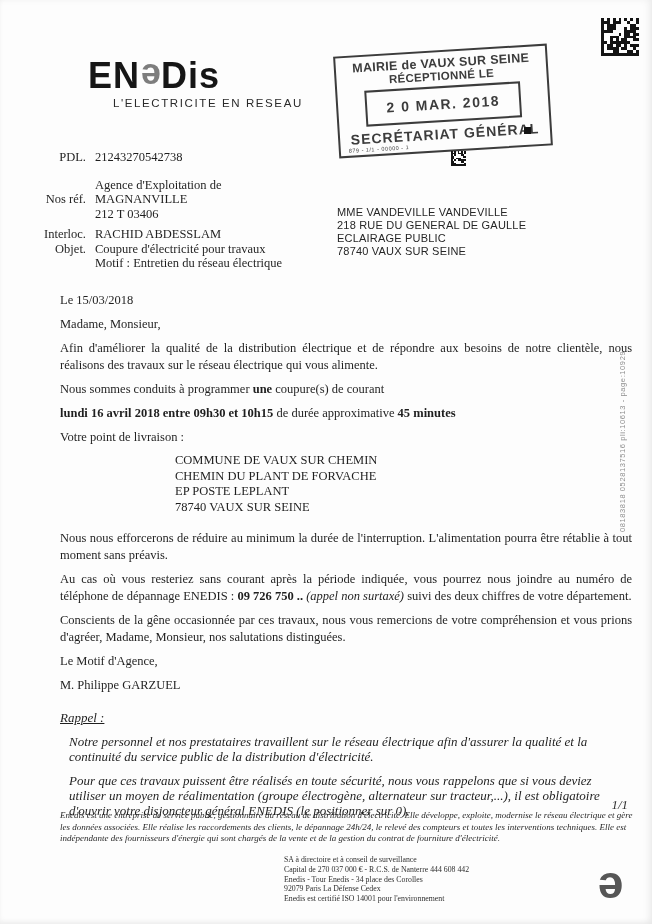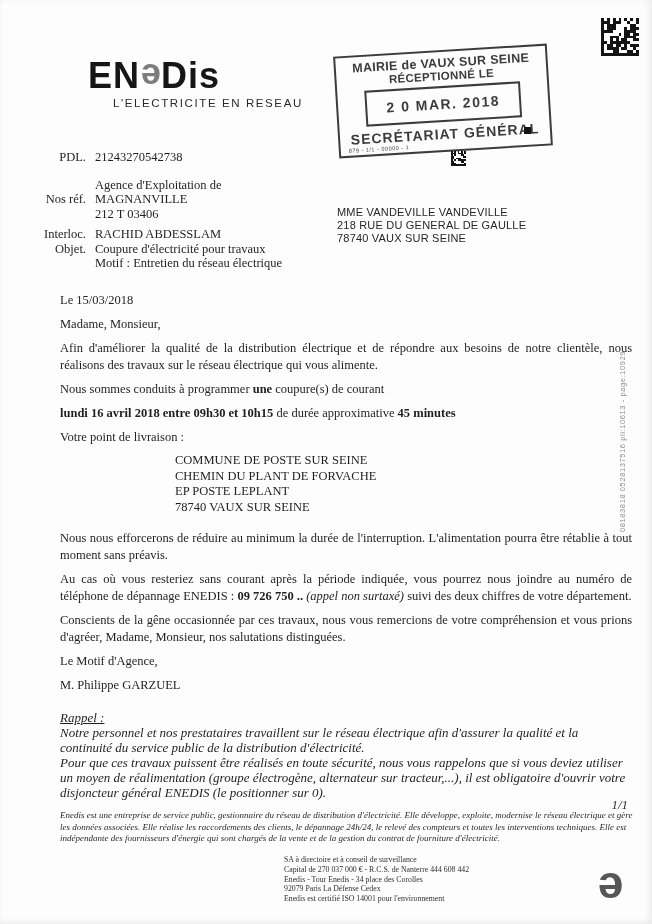--- a/index.html
+++ b/index.html
@@ -45,21 +45,21 @@
   
   .body{position:absolute;left:60px;top:292px;width:572px;font-size:12.5px;line-height:17px;}
   .body p{margin:0 0 7px 0;}
   .just{text-align:justify;}
   .mt12{margin-top:12px;}
   .delivery{margin:3px 0 15px 115px;line-height:15.5px;}
   b{font-weight:700;}
   .closing{margin-top:14px;}
   .rappel{margin-top:16px;font-style:italic;font-size:13px;line-height:15px;}
   .rappel .title{text-decoration:underline;}
-  .rappel p{margin:0;}
+  .rappel p{margin:9px;}
   
   .pagenum{position:absolute;right:24px;top:797px;font-style:italic;font-size:13px;color:#333;}
   .about{position:absolute;left:60px;top:810px;width:576px;font-style:italic;
          font-size:9px;line-height:11.5px;color:#2a2a2a;}
   .fcol{position:absolute;top:855px;font-size:7.8px;line-height:9.8px;color:#2e2e2e;}
   .fcol-left{left:60px;width:225px;}
   .fcol-right{left:284px;width:285px;}
   .site{font-weight:700;font-size:9px;margin-top:1px;}
   .emark{position:absolute;left:585px;top:866px;width:52px;height:46px;
          font-family:"Liberation Sans",sans-serif;font-weight:800;font-size:46px;
@@ -369,32 +369,33 @@
       <div class="ref-val">
         <div>Coupure d'électricité pour travaux</div>
         <div>Motif : Entretien du réseau électrique</div>
       </div>
     </div>
   </div>
 
   <div class="recipient">
     <div>MME VANDEVILLE VANDEVILLE</div>
     <div>218 RUE DU GENERAL DE GAULLE</div>
+    <div>ECLAIRAGE PUBLIC</div>
     <div>78740 VAUX SUR SEINE</div>
   </div>
 
   <div class="body">
     <p>Le 15/03/2018</p>
     <p class="mt12">Madame, Monsieur,</p>
     <p class="just">Afin d'améliorer la qualité de la distribution électrique et de répondre aux besoins de notre clientèle, nous réalisons des travaux sur le réseau électrique qui vous alimente.</p>
     <p><span>Nous sommes conduits à programmer </span><b>une</b><span> coupure(s) de courant</span></p>
     <p><b>lundi 16 avril 2018 entre 09h30 et 10h15</b><span> de durée approximative </span><b>45 minutes</b></p>
     <p>Votre point de livraison :</p>
     <div class="delivery">
-      <div>COMMUNE DE POSTE SUR SEINE</div>
+      <div>COMMUNE DE VAUX SUR CHEMIN</div>
       <div>CHEMIN DU PLANT DE FORVACHE</div>
       <div>EP POSTE LEPLANT</div>
       <div>78740 VAUX SUR SEINE</div>
     </div>
     <p class="just">Nous nous efforcerons de réduire au minimum la durée de l'interruption. L'alimentation pourra être rétablie à tout moment sans préavis.</p>
     <p class="just"><span>Au cas où vous resteriez sans courant après la période indiquée, vous pourrez nous joindre au numéro de téléphone de dépannage ENEDIS : </span><b>09 726 750 ..</b><span> </span><i>(appel non surtaxé)</i><span> suivi des deux chiffres de votre département.</span></p>
     <p class="just">Conscients de la gêne occasionnée par ces travaux, nous vous remercions de votre compréhension et vous prions d'agréer, Madame, Monsieur, nos salutations distinguées.</p>
     <p class="closing">Le Motif d'Agence,</p>
     <p class="mt12">M. Philippe GARZUEL</p>
 

